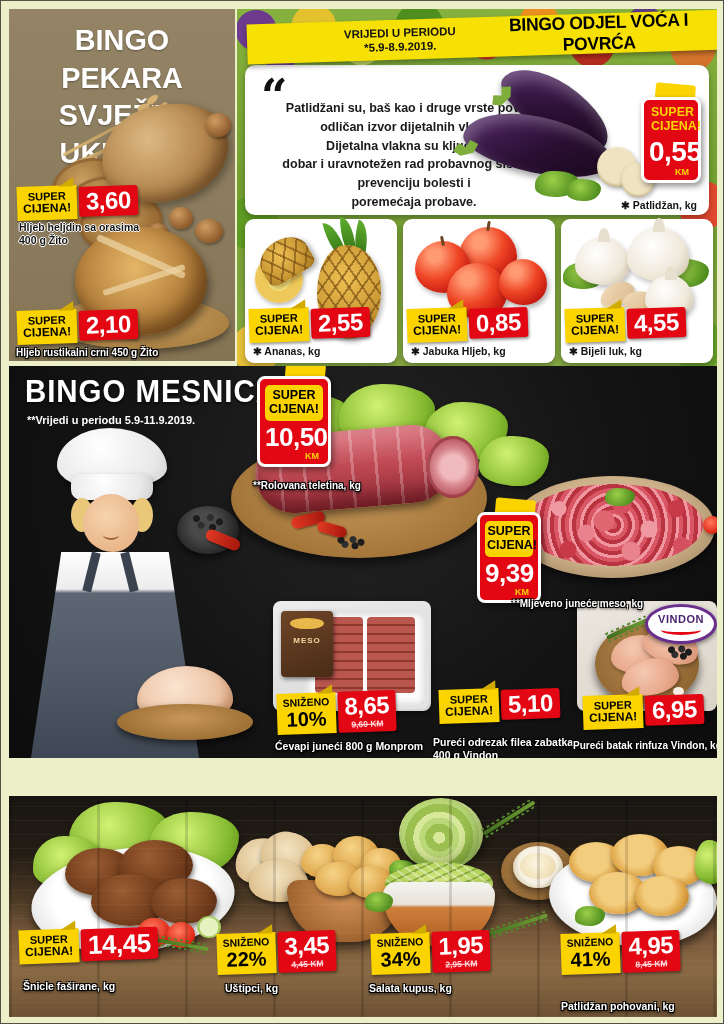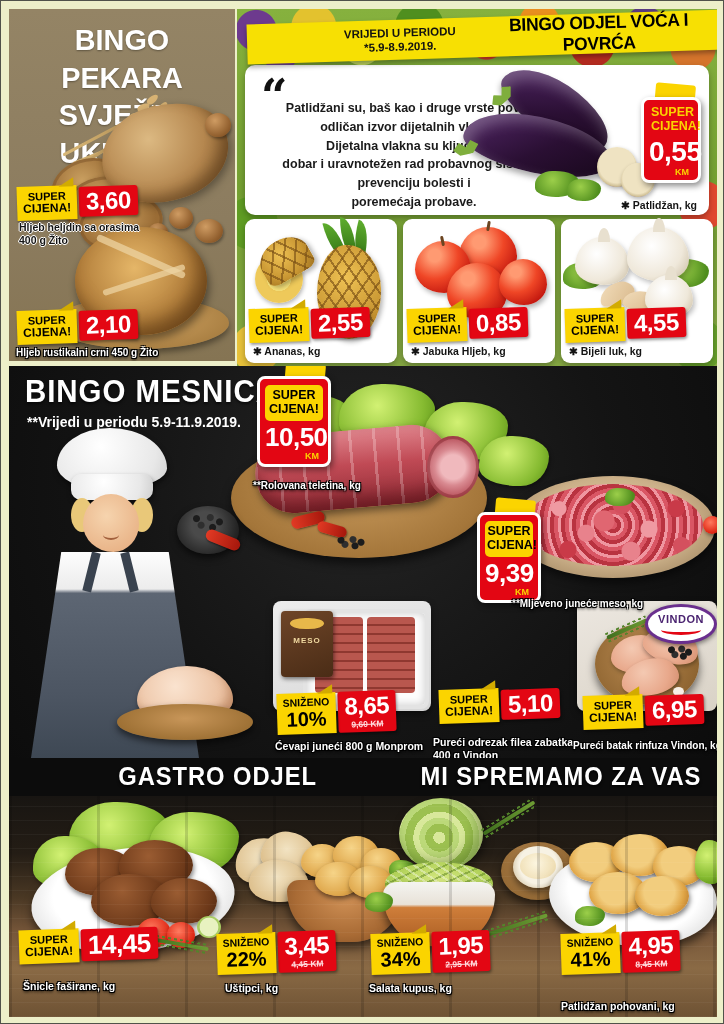--- a/index.html
+++ b/index.html
@@ -78,21 +78,21 @@
   .pine-slice{position:absolute;border-radius:50%;background:radial-gradient(circle at 50% 50%,#f7e27a 0 35%,#eec95a 36% 72%,#c9973d 73%);box-shadow:1px 2px 4px rgba(0,0,0,.3);}
   .apple{position:absolute;border-radius:50% 50% 48% 52%/55% 55% 45% 45%;background:radial-gradient(circle at 35% 28%,#ff9a72 0 12%,#ef4626 45%,#c1160e 80%,#8d0c08);box-shadow:2px 3px 5px rgba(0,0,0,.3);}
   .stem{position:absolute;width:3px;height:10px;background:#6b4420;border-radius:2px;}
   .garlic{position:absolute;background:radial-gradient(circle at 40% 35%,#ffffff,#efe8da 60%,#cfc3ab 90%);border-radius:50% 50% 46% 54%/62% 62% 40% 40%;box-shadow:2px 3px 5px rgba(0,0,0,.25);}
   .garlic::after{content:"";position:absolute;top:-9px;left:42%;width:12px;height:14px;background:#e8e0cf;border-radius:50% 50% 0 0/90% 90% 0 0;}
   .clove{position:absolute;background:linear-gradient(135deg,#f2ddbb,#d9b98c);border-radius:60% 40% 55% 45%/70% 55% 45% 30%;box-shadow:1px 2px 3px rgba(0,0,0,.25);}
 
   
   .meat{left:8px;top:365px;width:708px;height:392px;background:radial-gradient(circle at 50% 30%,#242424 0%,#141414 55%,#0c0c0c 100%);}
   .meat-title{position:absolute;left:16px;top:8px;color:#fff;font-weight:900;font-size:31px;letter-spacing:1px;transform:scaleX(.95);transform-origin:left;text-shadow:0 2px 3px rgba(0,0,0,.6);}
-  .meat-valid{position:absolute;left:18px;top:48px;color:#fff;font-weight:700;font-size:14px;}
+  .meat-valid{position:absolute;left:18px;top:48px;color:#fff;font-weight:700;font-size:11px;}
   .woodboard{position:absolute;background:radial-gradient(ellipse at 50% 40%,#c89a5d,#a4763a 70%,#7e5626);border-radius:50%;box-shadow:0 6px 10px rgba(0,0,0,.55);}
   .veal{position:absolute;background:
       repeating-linear-gradient(90deg,rgba(255,235,235,.28) 0 3px,transparent 3px 24px),
       linear-gradient(180deg,#e0858d 0%,#c04a55 45%,#8e2b34 100%);
       border-radius:40px;box-shadow:inset 0 -10px 16px rgba(70,10,15,.5),2px 4px 8px rgba(0,0,0,.5);}
   .veal-end{position:absolute;border-radius:50%;background:radial-gradient(circle at 50% 50%,#f0b9bd 0 30%,#d98a91 45%,#b8525c 75%,#942f38);box-shadow:inset 0 0 0 3px rgba(120,30,38,.4);}
   .panmeat{position:absolute;border-radius:50%;background:radial-gradient(ellipse at 50% 45%,#e3cda4 0 8%,#cbb089 55%,#9c815c 90%);box-shadow:0 5px 9px rgba(0,0,0,.5);}
   .mince{position:absolute;border-radius:50%;background:
       radial-gradient(circle at 20% 30%,#ef9aa2 0 7px,transparent 8px),radial-gradient(circle at 35% 60%,#e8828c 0 8px,transparent 9px),
       radial-gradient(circle at 55% 25%,#d4505e 0 9px,transparent 10px),radial-gradient(circle at 70% 55%,#ef9aa2 0 8px,transparent 9px),
@@ -452,24 +452,20 @@
         <div class="bl1" data-bind="meat.products.2.badge_line1">SUPER</div>
         <div class="bl2" data-bind="meat.products.2.badge_line2">CIJENA!</div>
       </div>
       <div class="rt">
         <div class="price" data-bind="meat.products.2.price">6,95</div>
       </div>
     </div>
     <div class="wname" style="left:564px;top:374px;font-size:10px;" data-bind="meat.products.2.name_line1">Pureći batak rinfuza Vindon, kg</div>
   </section>
 
-  <section class="gastro-bar">
-    <div class="gastro-title" style="left:104px;" data-bind="gastro.title_left">GASTRO ODJEL</div>
-    <div class="gastro-title" style="left:404px;" data-bind="gastro.title_right">MI SPREMAMO ZA VAS</div>
-  </section>
 
   <section class="gastro-photo">
     <div>
       <div class="lettuce" style="left:60px;top:6px;width:100px;height:66px;"></div>
       <div class="lettuce" style="left:140px;top:16px;width:90px;height:60px;"></div>
       <div class="lettuce" style="left:24px;top:40px;width:70px;height:54px;"></div>
       <div class="plate" style="left:22px;top:52px;width:204px;height:104px;transform:rotate(-6deg);"></div>
       <div class="patty" style="left:56px;top:52px;width:70px;height:48px;"></div>
       <div class="patty" style="left:110px;top:44px;width:74px;height:50px;"></div>
       <div class="patty" style="left:82px;top:78px;width:78px;height:52px;"></div>

